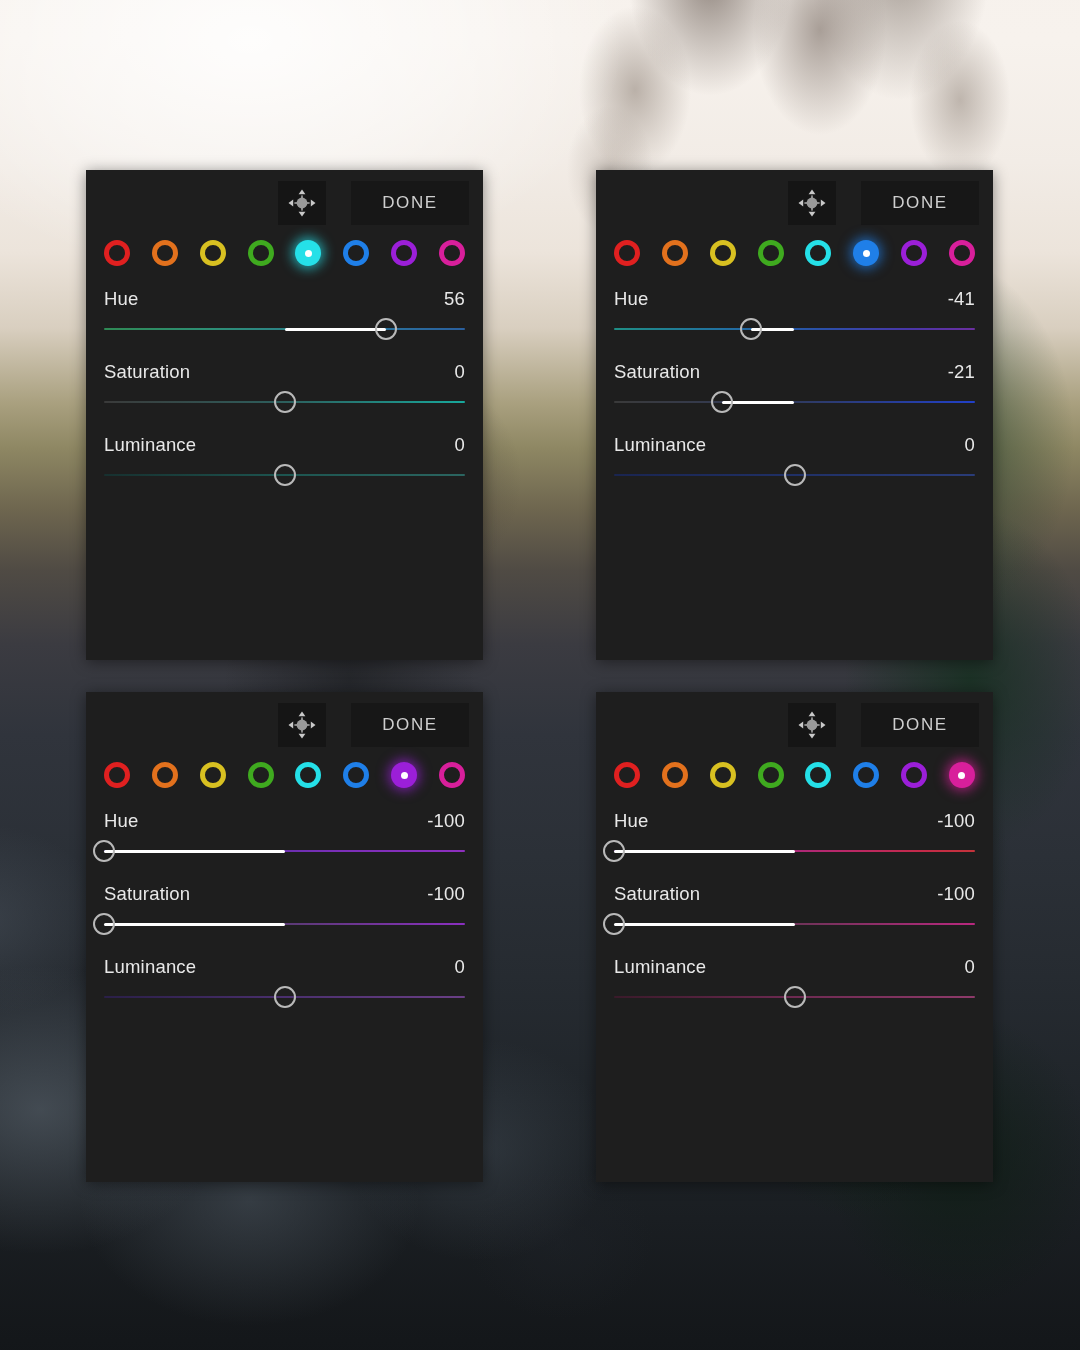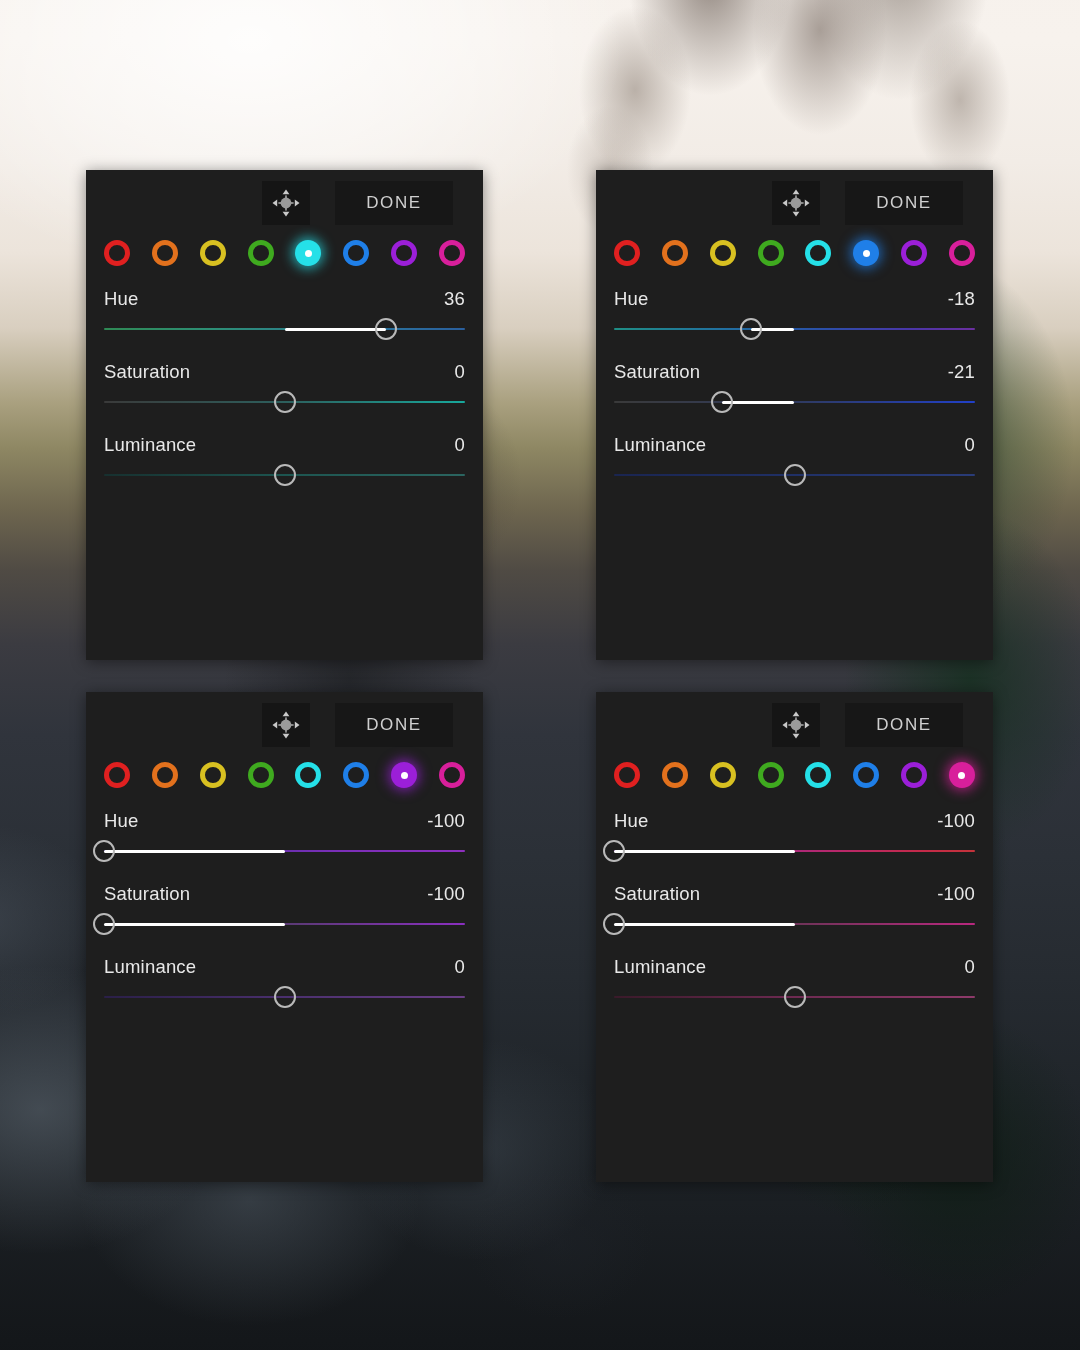--- a/index.html
+++ b/index.html
@@ -82,21 +82,21 @@
     box-shadow:0 2px 14px rgba(0,0,0,.45);
   }
   #panel-0{left:86px;  top:170px;  width:397px; height:490px;}
   #panel-1{left:596px; top:170px;  width:397px; height:490px;}
   #panel-2{left:86px;  top:692px;  width:397px; height:490px;}
   #panel-3{left:596px; top:692px;  width:397px; height:490px;}
 
   
   .panel-header{
     display:flex;justify-content:flex-end;align-items:center;
-    gap:25px;padding:12px 30px 0 0;height:54px;box-sizing:border-box;
+    gap:25px;padding:12px 14px 0 0;height:54px;box-sizing:border-box;
   }
   .move-btn{
     width:48px;height:44px;background:#151515;
     display:flex;align-items:center;justify-content:center;
   }
   .move-icon{position:relative;width:32px;height:32px;display:block;}
   .done-btn{
     width:118px;height:44px;background:#171717;
     display:flex;align-items:center;justify-content:center;
     color:#cfcfcf;font-size:17px;letter-spacing:1.6px;
@@ -182,21 +182,21 @@
         <div class="swatch" style="border-color: rgb(63, 170, 31);"></div>
         <div class="swatch selected" style="background: rgb(37, 224, 232); box-shadow: rgba(37, 224, 232, 0.667) 0px 0px 12px 3px;"></div>
         <div class="swatch" style="border-color: rgb(31, 127, 232);"></div>
         <div class="swatch" style="border-color: rgb(155, 31, 216);"></div>
         <div class="swatch" style="border-color: rgb(216, 31, 155);"></div>
       </div>
       <div class="sliders">
         <div class="slider-row">
           <div class="slider-labels">
             <span class="slider-name">Hue</span>
-            <span class="slider-value">36</span>
+            <span class="slider-value">56</span>
           </div>
           <div class="track-wrap">
             <div class="track" style="background: linear-gradient(to right, rgb(47, 138, 85) 0%, rgb(45, 143, 118) 30%, rgb(44, 127, 140) 58%, rgb(42, 111, 156) 80%, rgb(42, 95, 158) 100%);"></div>
             <div class="track-fill" style="left: 50%; width: 28%;"></div>
             <div class="knob" style="left: 78%;"></div>
           </div>
         </div>
         <div class="slider-row">
           <div class="slider-labels">
             <span class="slider-name">Saturation</span>
@@ -243,21 +243,21 @@
         <div class="swatch" style="border-color: rgb(63, 170, 31);"></div>
         <div class="swatch" style="border-color: rgb(37, 224, 232);"></div>
         <div class="swatch selected" style="background: rgb(31, 127, 232); box-shadow: rgba(31, 127, 232, 0.667) 0px 0px 12px 3px;"></div>
         <div class="swatch" style="border-color: rgb(155, 31, 216);"></div>
         <div class="swatch" style="border-color: rgb(216, 31, 155);"></div>
       </div>
       <div class="sliders">
         <div class="slider-row">
           <div class="slider-labels">
             <span class="slider-name">Hue</span>
-            <span class="slider-value">-18</span>
+            <span class="slider-value">-41</span>
           </div>
           <div class="track-wrap">
             <div class="track" style="background: linear-gradient(to right, rgb(31, 143, 134) 0%, rgb(33, 112, 160) 30%, rgb(43, 79, 168) 58%, rgb(74, 54, 168) 82%, rgb(107, 47, 160) 100%);"></div>
             <div class="track-fill" style="left: 38%; width: 12%;"></div>
             <div class="knob" style="left: 38%;"></div>
           </div>
         </div>
         <div class="slider-row">
           <div class="slider-labels">
             <span class="slider-name">Saturation</span>

